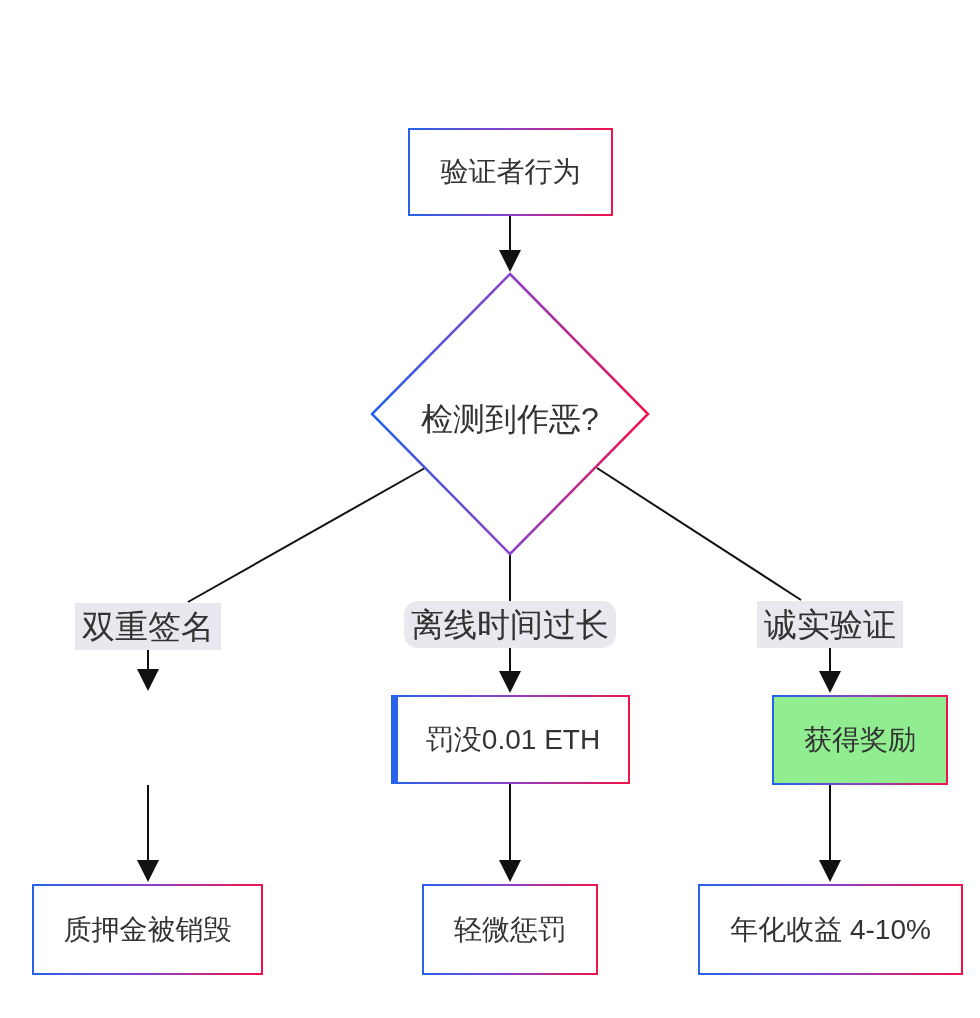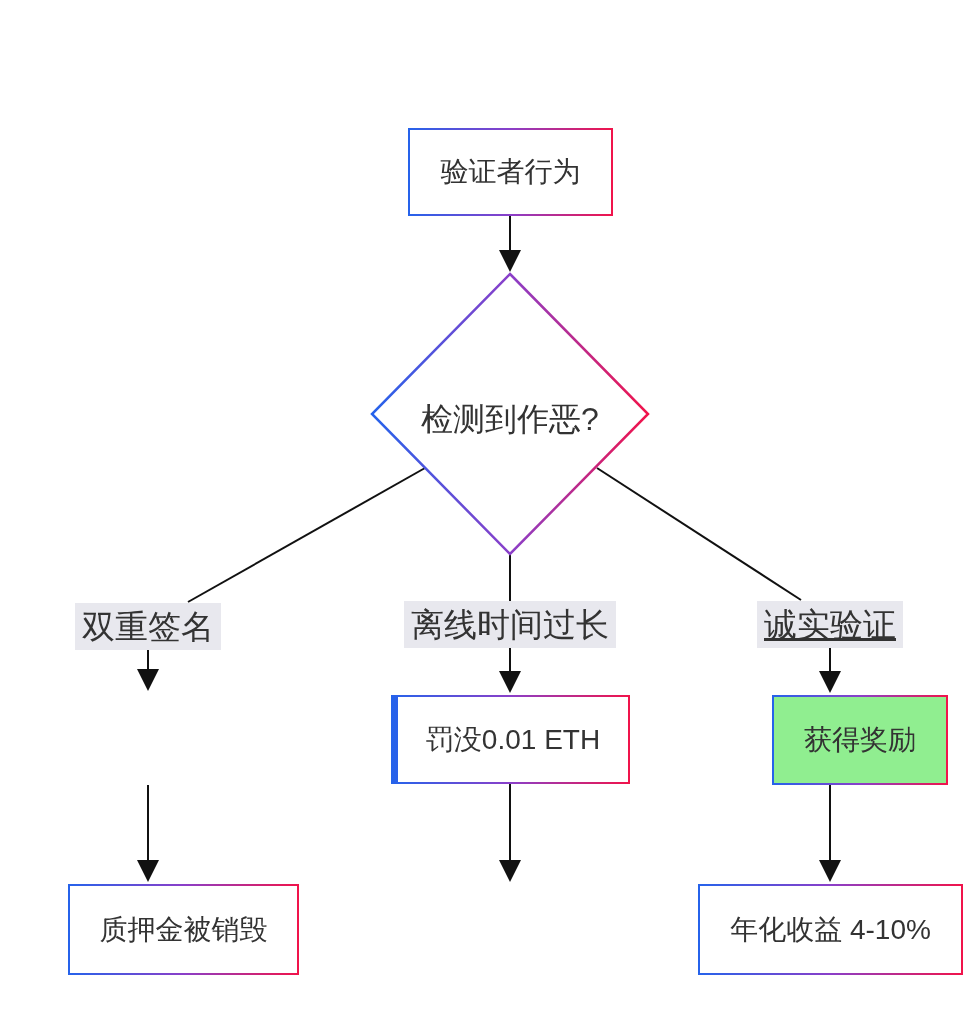--- a/index.html
+++ b/index.html
@@ -147,30 +147,33 @@
     </g>
   </svg>
 
   <div class="diamond-text">检测到作恶?</div>
 
   <div class="gbox" style="left:408px; top:88px; width:205px; height:88px;margin-top:40px;">
     <div class="fill">验证者行为</div>
   </div>
 
   <div class="edge-label" style="left:148px; top:603px;">双重签名</div>
-  <div class="edge-label" style="left:510px; top:601px;">离线时间过长</div>
-  <div class="edge-label" style="left:830px; top:601px;text-decoration:underline;">诚实验证</div>
+  <div class="edge-label" style="left:510px; top:601px;border-radius:14px;">离线时间过长</div>
+  <div class="edge-label" style="left:830px; top:601px;">诚实验证</div>
 
   <div class="gbox" style="left:391px; top:695px; width:239px; height:89px;padding-left:7px;">
     <div class="fill">罚没0.01 ETH</div>
   </div>
   <div class="gbox" style="left:772px; top:695px; width:176px; height:90px;">
     <div class="fill green">获得奖励</div>
   </div>
 
-  <div class="gbox" style="left:32px; top:884px; width:231px; height:91px;margin-left:36px;">
+  <div class="gbox" style="left:32px; top:884px; width:231px; height:91px;">
     <div class="fill">质押金被销毁</div>
+  </div>
+  <div class="gbox" style="left:422px; top:884px; width:176px; height:91px;">
+    <div class="fill">轻微惩罚</div>
   </div>
   <div class="gbox" style="left:698px; top:884px; width:265px; height:91px;">
     <div class="fill">年化收益 4-10%</div>
   </div>
 
 </div>
 
 </body></html>

